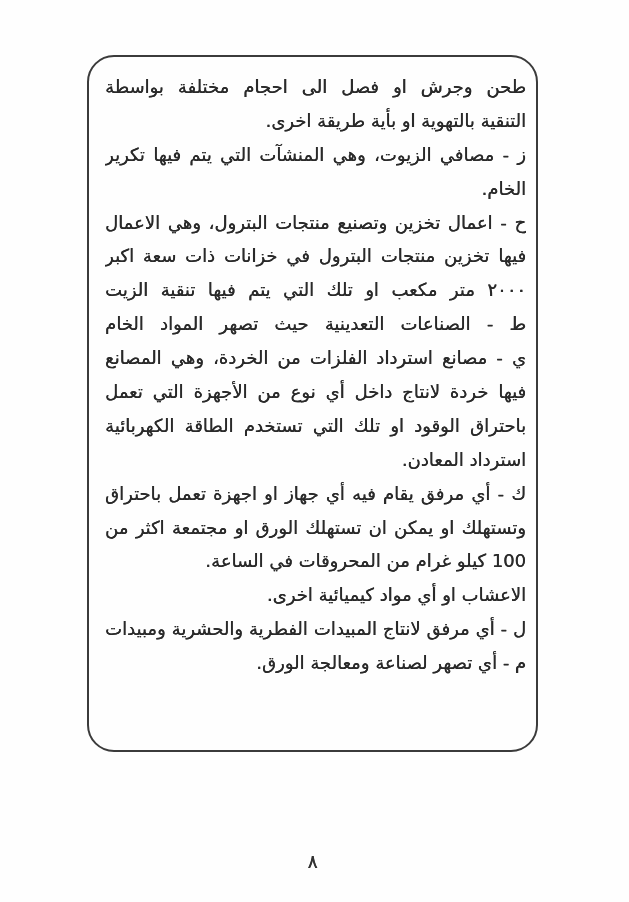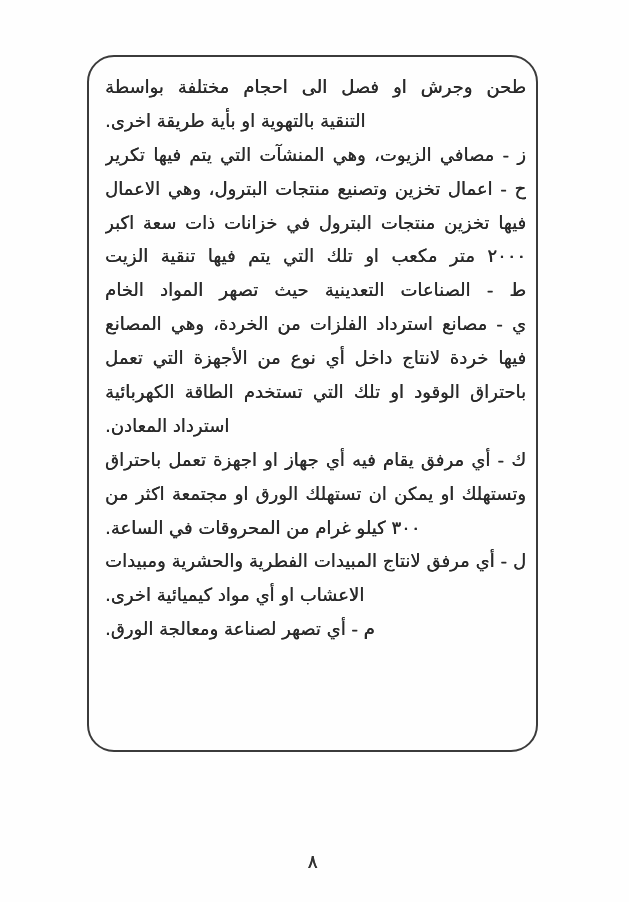--- a/index.html
+++ b/index.html
@@ -40,21 +40,21 @@
     white-space: normal;
     overflow: hidden;
     text-shadow: 0.3px 0 0 currentColor;
   }
   .align-justify {
     text-align: justify;
     text-align-last: justify;
     text-justify: inter-word;
   }
   .align-center {
-    text-align: left;
+    text-align: right;
   }
   .page-number {
     position: absolute;
     left: 87px;
     top: 846px;
     width: 451px;
     height: 30px;
     line-height: 30px;
     text-align: center;
     font-size: 19px;
@@ -64,30 +64,31 @@
 </style>
 </head>
 <body>
 
 <div class="page">
   <div class="frame">
     <div class="lines" id="lines" dir="rtl" lang="ar">
         <div class="line align-justify">طحن وجرش او فصل الى احجام مختلفة بواسطة المناخل او</div>
         <div class="line align-center">التنقية بالتهوية او بأية طريقة اخرى.</div>
         <div class="line align-justify">ز - مصافي الزيوت، وهي المنشآت التي يتم فيها تكرير الزيت</div>
+        <div class="line align-center">الخام.</div>
         <div class="line align-justify">ح - اعمال تخزين وتصنيع منتجات البترول، وهي الاعمال التي يتم</div>
         <div class="line align-justify">فيها تخزين منتجات البترول في خزانات ذات سعة اكبر من</div>
         <div class="line align-justify">٢٠٠٠ متر مكعب او تلك التي يتم فيها تنقية الزيت المستعمل</div>
         <div class="line align-justify">ط - الصناعات التعدينية حيث تصهر المواد الخام لاستخلاص</div>
         <div class="line align-justify">ي - مصانع استرداد الفلزات من الخردة، وهي المصانع التي تعالج</div>
         <div class="line align-justify">فيها خردة لانتاج داخل أي نوع من الأجهزة التي تعمل</div>
         <div class="line align-justify">باحتراق الوقود او تلك التي تستخدم الطاقة الكهربائية بغرض</div>
         <div class="line align-center">استرداد المعادن.</div>
         <div class="line align-justify">ك - أي مرفق يقام فيه أي جهاز او اجهزة تعمل باحتراق الوقود</div>
         <div class="line align-justify">وتستهلك او يمكن ان تستهلك الورق او مجتمعة اكثر من</div>
-        <div class="line align-center">٣٠٠ كيلو غرام من المحروقات في الساعة.</div>
+        <div class="line align-center">100 كيلو غرام من المحروقات في الساعة.</div>
+        <div class="line align-center">الاعشاب او أي مواد كيميائية اخرى.</div>
         <div class="line align-justify">ل - أي مرفق لانتاج المبيدات الفطرية والحشرية ومبيدات</div>
-        <div class="line align-center">الاعشاب او أي مواد كيميائية اخرى.</div>
         <div class="line align-center">م - أي تصهر لصناعة ومعالجة الورق.</div>
       </div>
   </div>
   <div class="page-number">٨</div>
 </div>
 
 </body></html>

